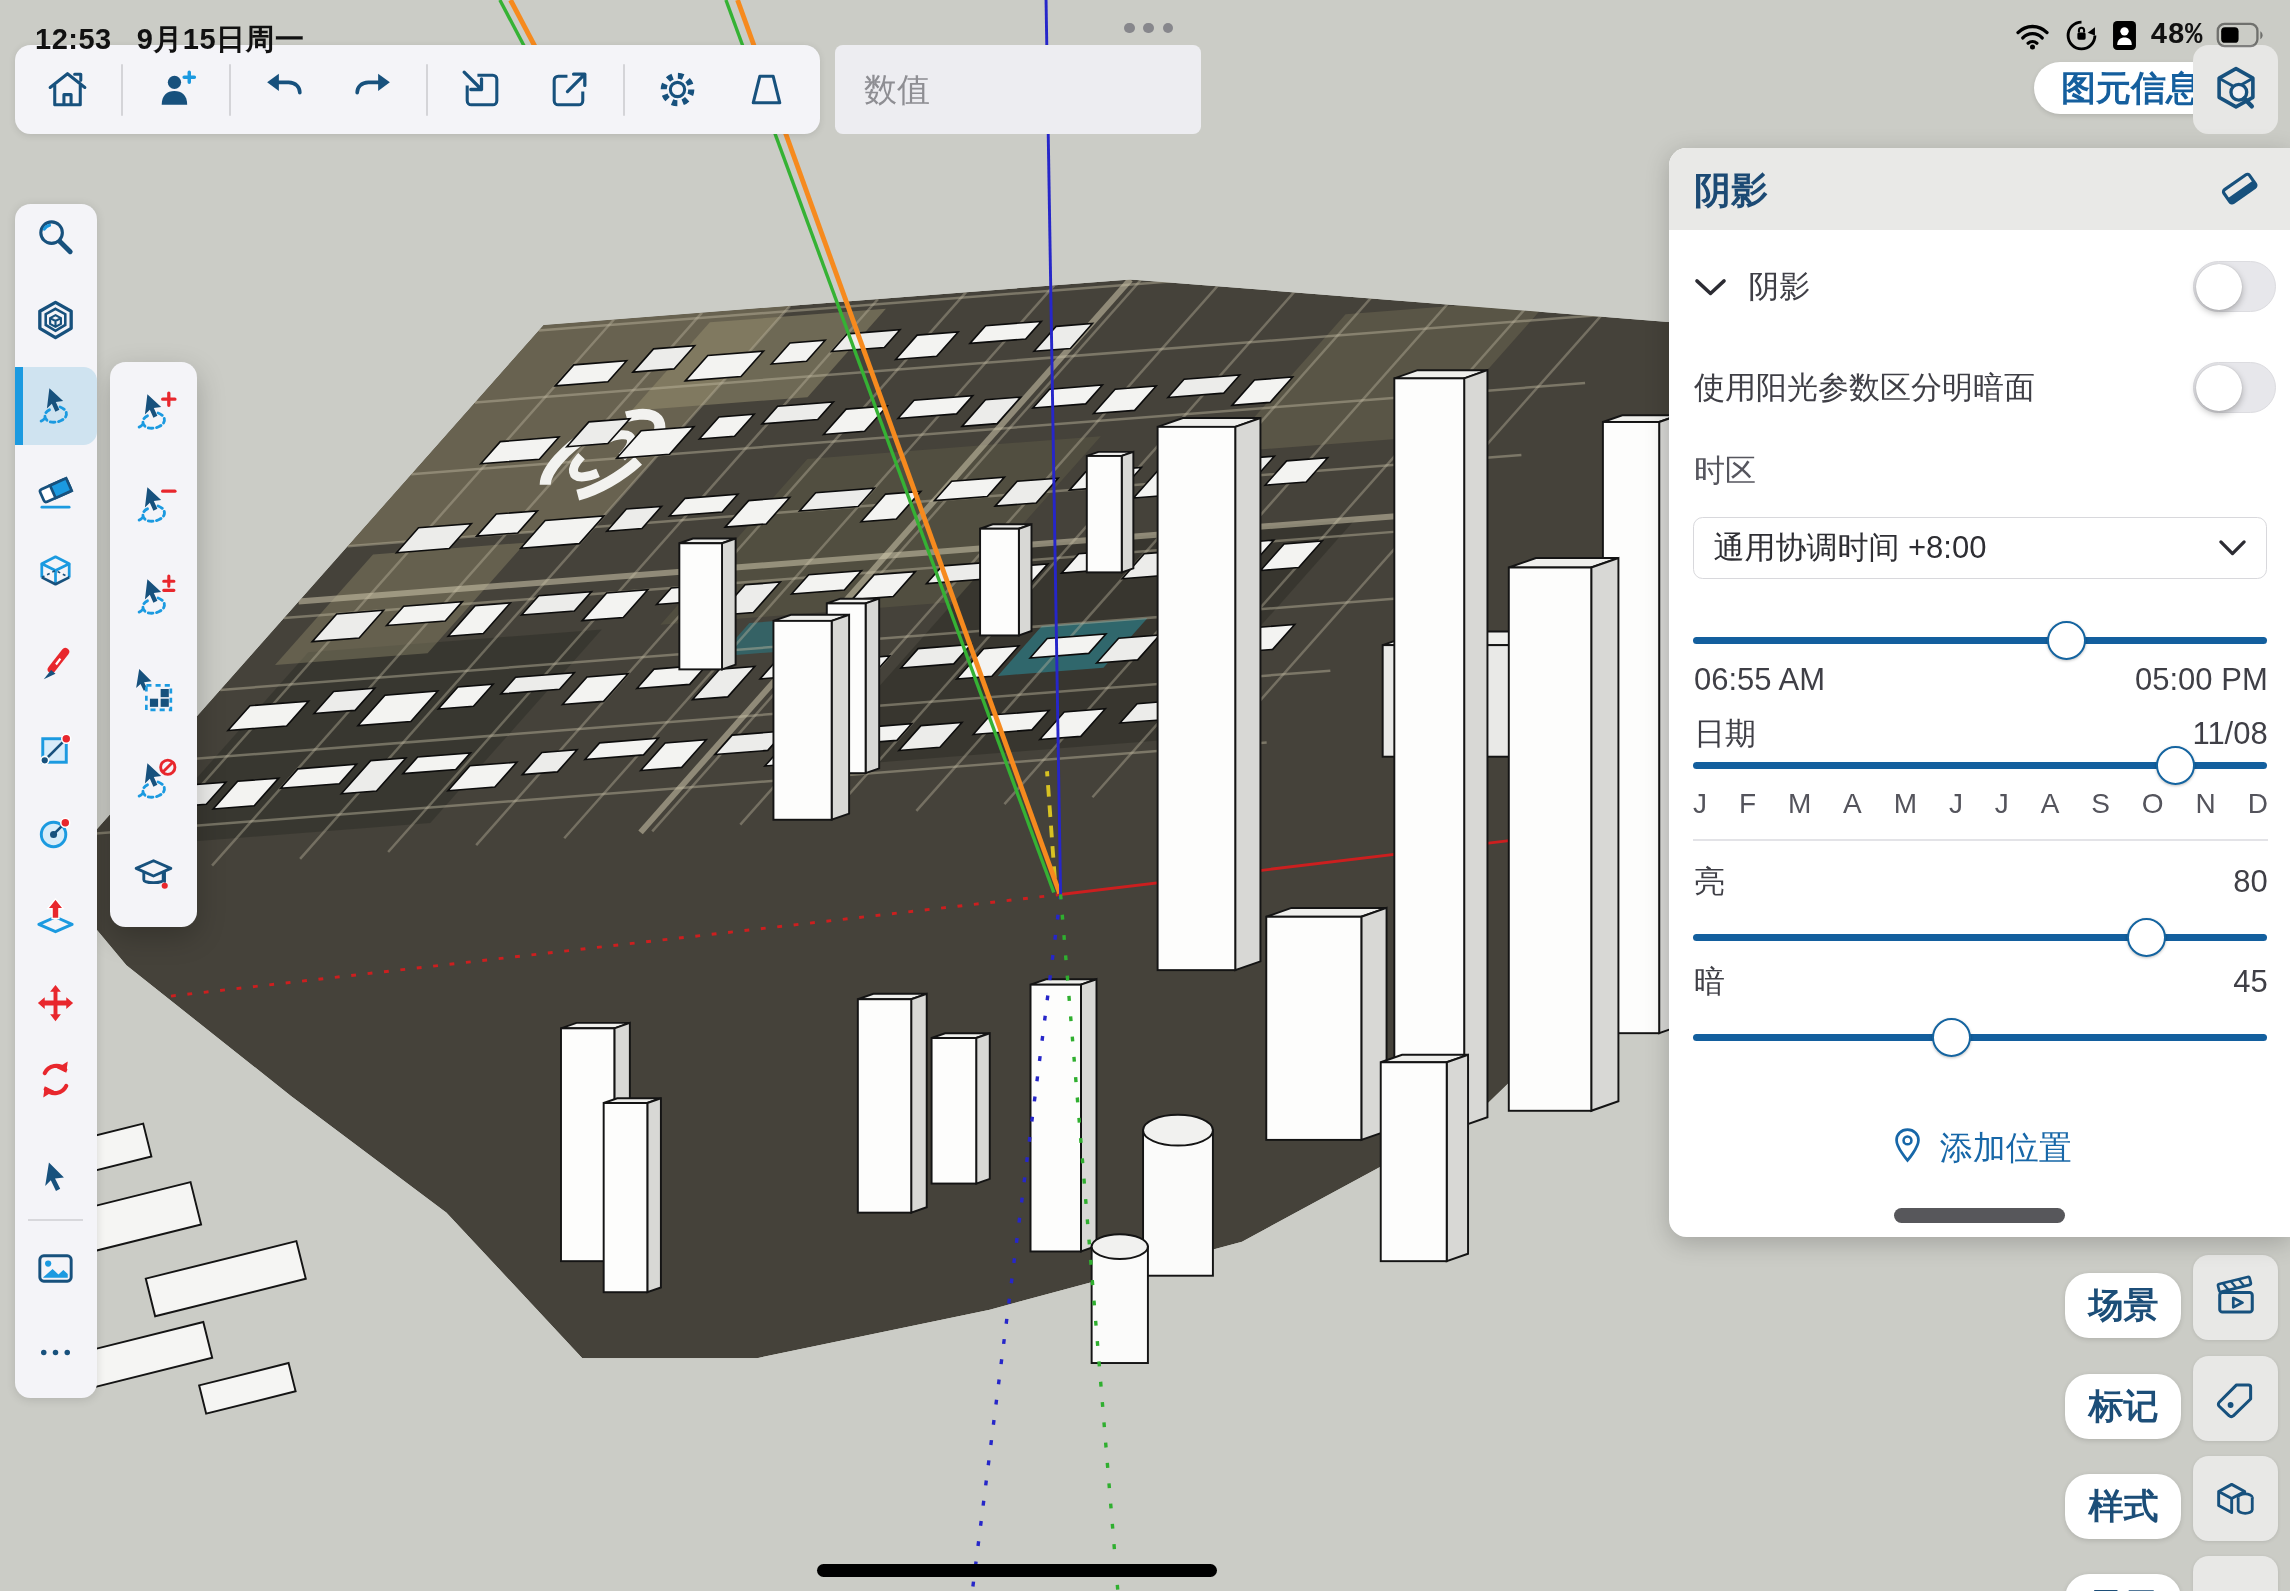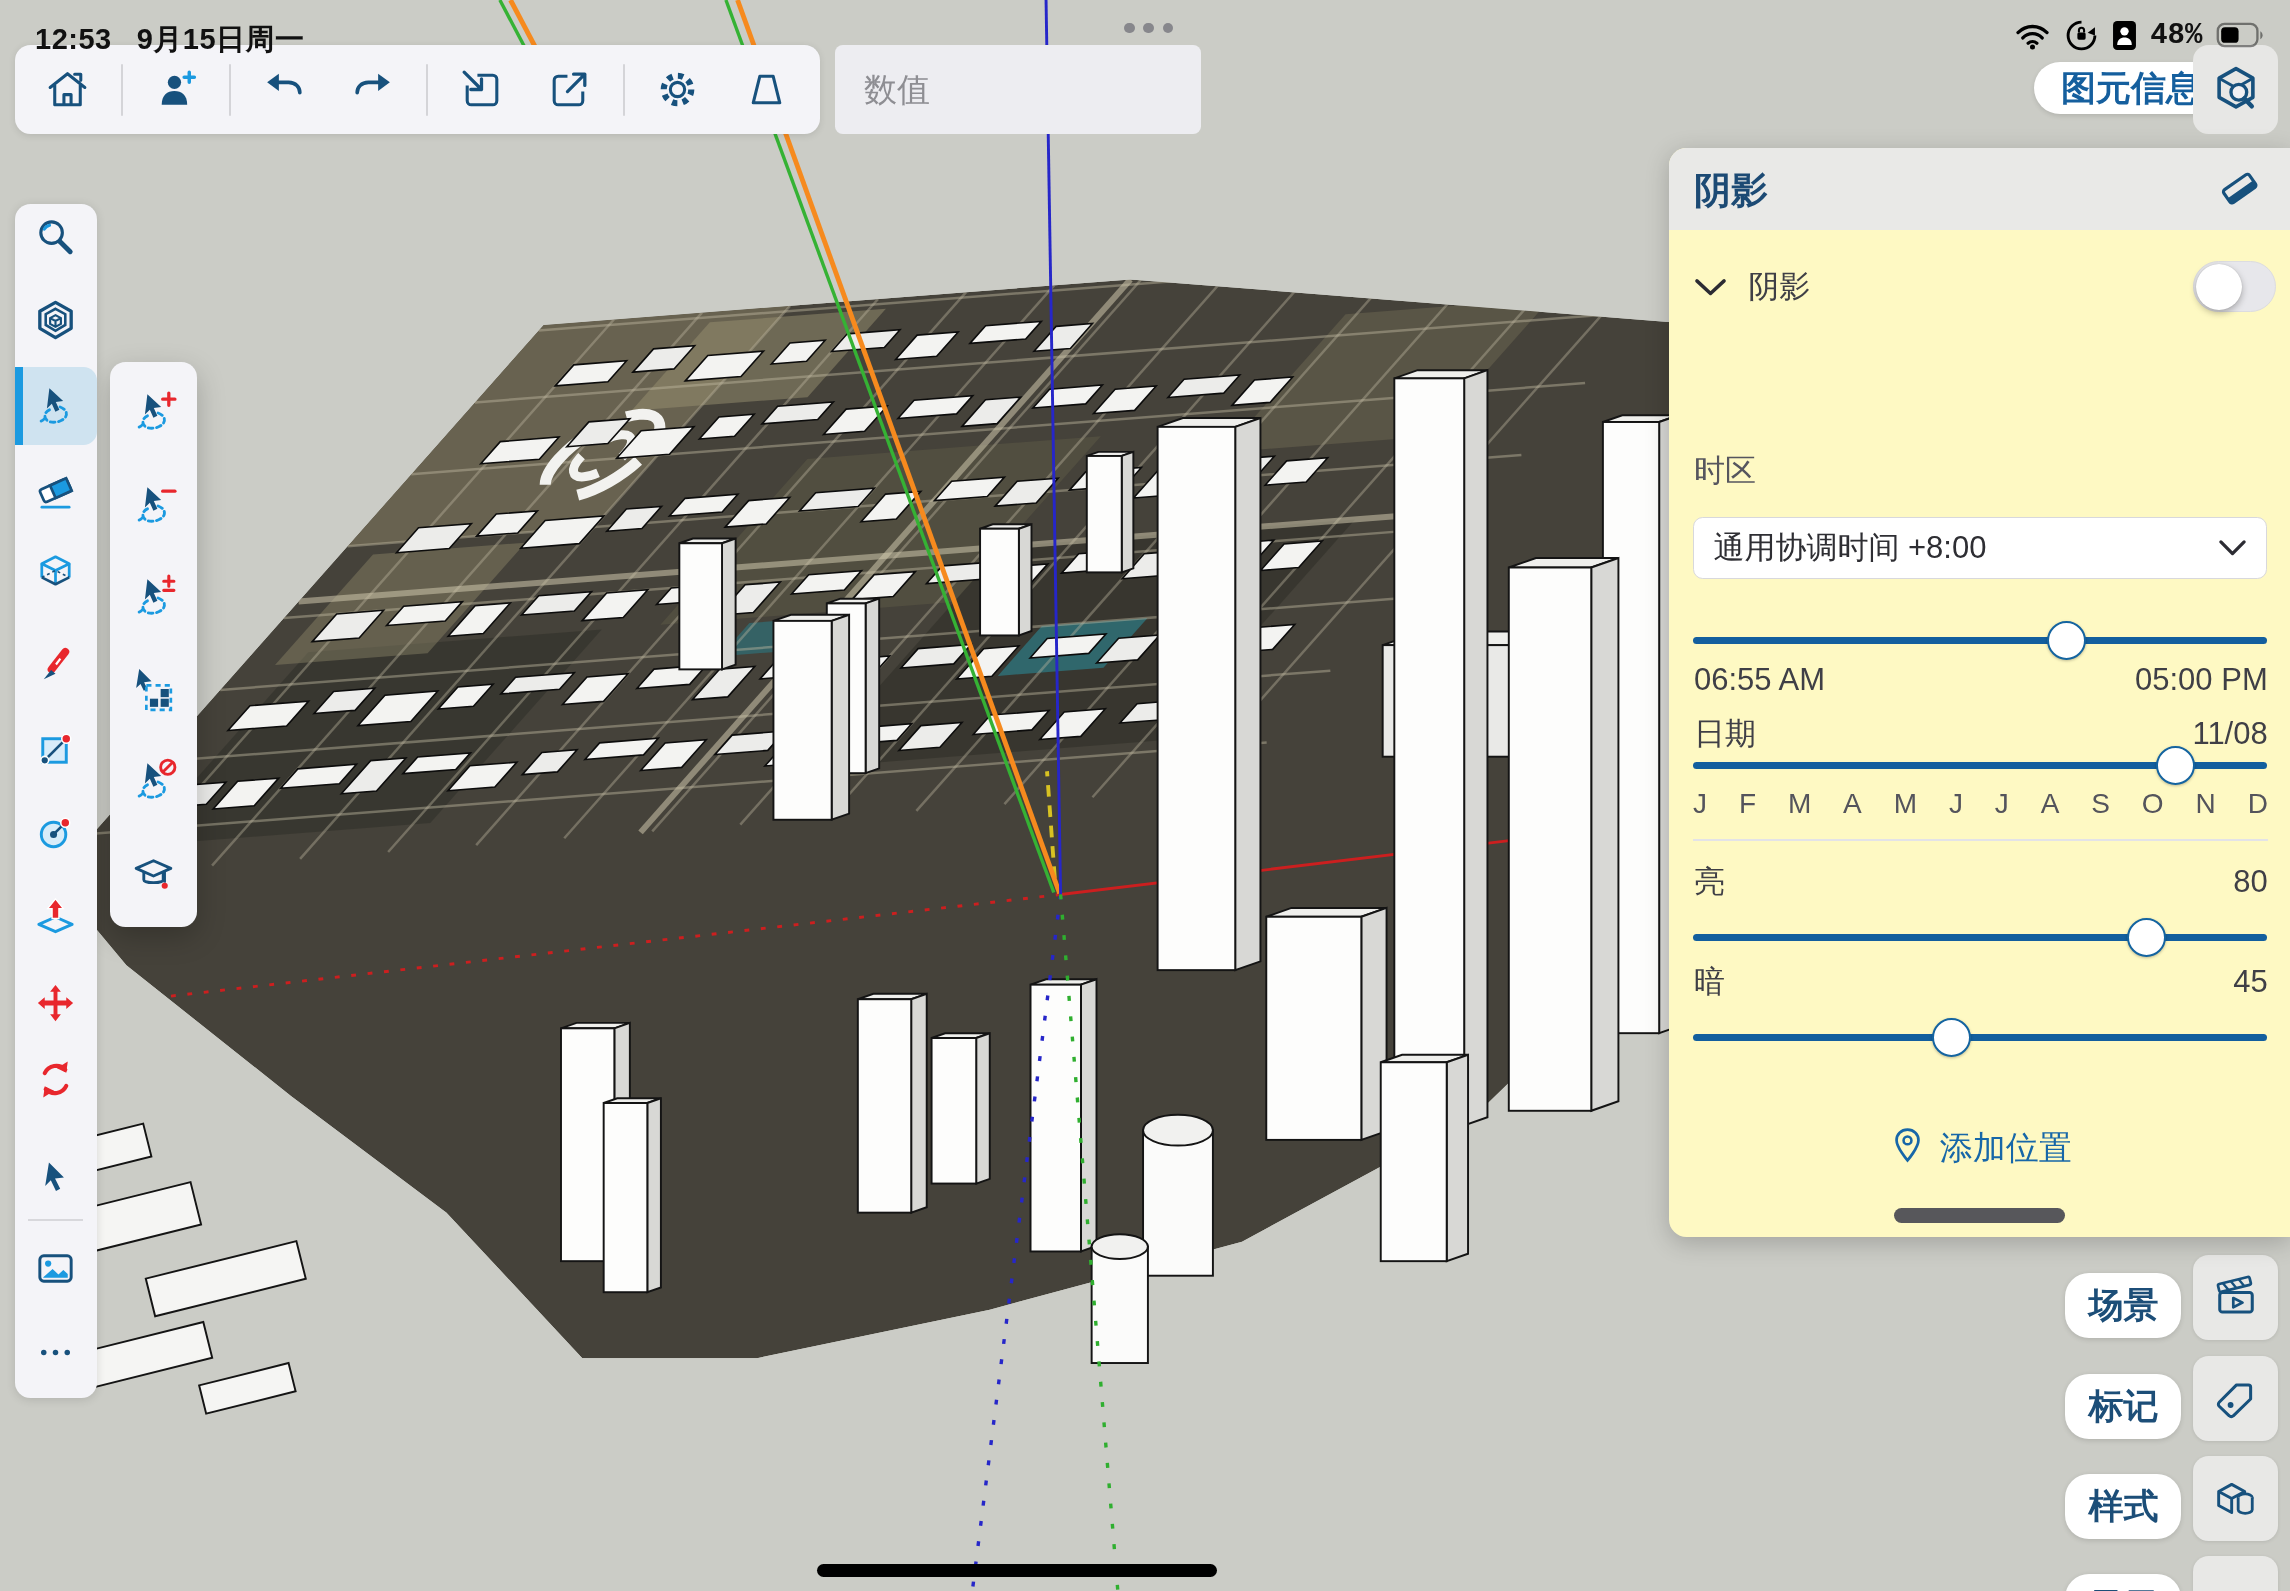--- a/index.html
+++ b/index.html
@@ -38,21 +38,21 @@
   #sel-tile{position:absolute;left:0;top:163px;width:82px;height:78px;background:#cfe3f0;
     border-radius:0 13.6px 13.6px 0;}
   #sel-accent{position:absolute;left:0;top:0;width:8.7px;height:78px;background:#1b9ae0;}
   #ltb-divider{position:absolute;left:13.6px;top:1015px;width:55px;height:1.9px;background:#d8d8dc;}
   
   #lasso-popup{position:absolute;left:110px;top:362px;width:87px;height:565px;background:#f4f4f8;
     border-radius:15.5px;z-index:29;box-shadow:0 9.7px 29px rgba(0,0,0,.22);}
   .ptool{position:absolute;left:50%;transform:translate(-50%,-50%);width:50px;height:50px;
     display:flex;align-items:center;justify-content:center;}
   
-  #shadow-panel{position:absolute;left:1669px;top:148px;width:621px;height:1089px;background:#fef9c3;
+  #shadow-panel{position:absolute;left:1669px;top:148px;width:621px;height:1089px;background:#ffffff;
     border-radius:17.5px 0 0 17.5px;z-index:35;box-shadow:0 5.8px 25px rgba(0,0,0,.20);overflow:hidden;}
   #sp-header{position:absolute;left:0;top:0;width:100%;height:82px;background:#e9e9e7;}
   #sp-title{position:absolute;left:25px;top:17.5px;font-size:37px;font-weight:700;color:#1c4a74;}
   #sp-eraser{position:absolute;right:25px;top:15.5px;}
   .sp-row{position:absolute;left:25px;right:13.6px;display:flex;align-items:center;}
   .sp-label{font-size:31px;color:#3f3f46;}
   .sp-value{font-size:31px;color:#3f3f46;margin-left:auto;padding-right:8.7px;}
   .toggle{width:83px;height:51px;border-radius:26px;background:#e7e7eb;border:1px solid #dcdce0;
     position:relative;box-sizing:border-box;margin-left:auto;}
   .toggle .tknob{position:absolute;left:1.9px;top:1.9px;width:46px;height:46px;border-radius:50%;
@@ -584,20 +584,26 @@
       <svg width="33" height="19.4" viewBox="0 0 34 20">
           <path d="M3 4 L17 17 L31 4" fill="none" stroke="#2c2c33" stroke-width="3.6" stroke-linecap="round" stroke-linejoin="round"></path>
         </svg>
     </span>
     <span class="sp-label">阴影</span>
     <div class="toggle">
         <div class="tknob"></div>
       </div>
   </div>
 
+  <div class="sp-row" style="top:213px;height:53px;">
+    <span class="sp-label">使用阳光参数区分明暗面</span>
+    <div class="toggle">
+        <div class="tknob"></div>
+      </div>
+  </div>
 
   <div class="sp-row" style="top:303px;height:39px;">
     <span class="sp-label" style="color:#56565e">时区</span>
   </div>
 
   <div id="sp-dropdown">
     <span>通用协调时间 +8:00</span>
     <span style="margin-left:auto">
       <svg width="29" height="17.5" viewBox="0 0 30 18">
           <path d="M3 3 L15 15 L27 3" fill="none" stroke="#2c2c33" stroke-width="3.4" stroke-linecap="round" stroke-linejoin="round"></path>

